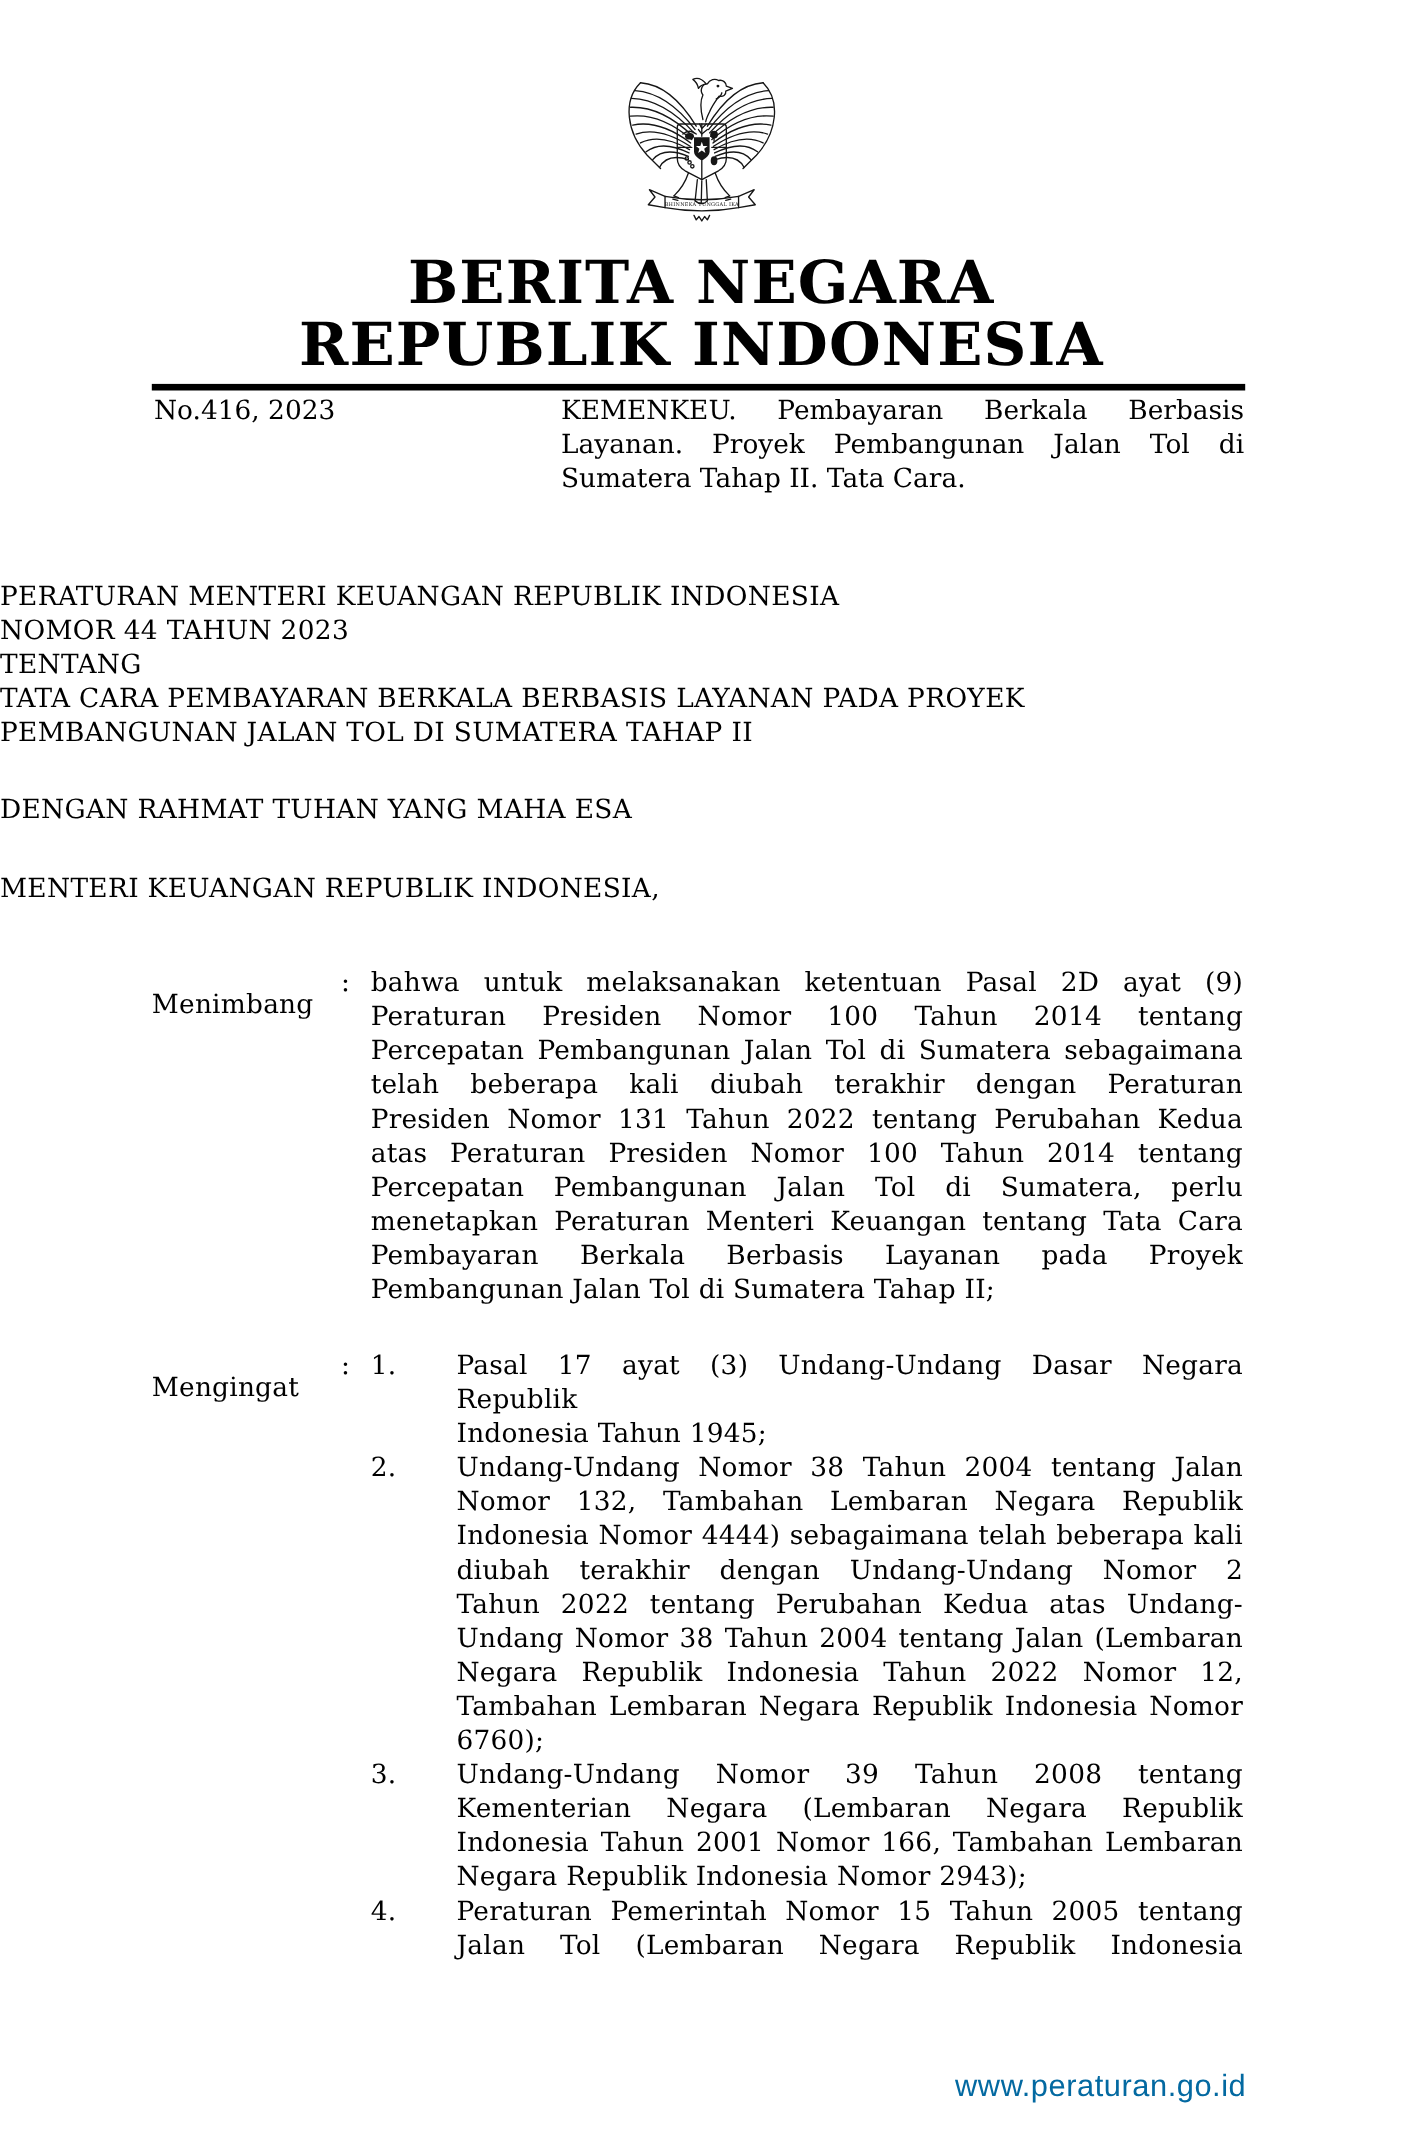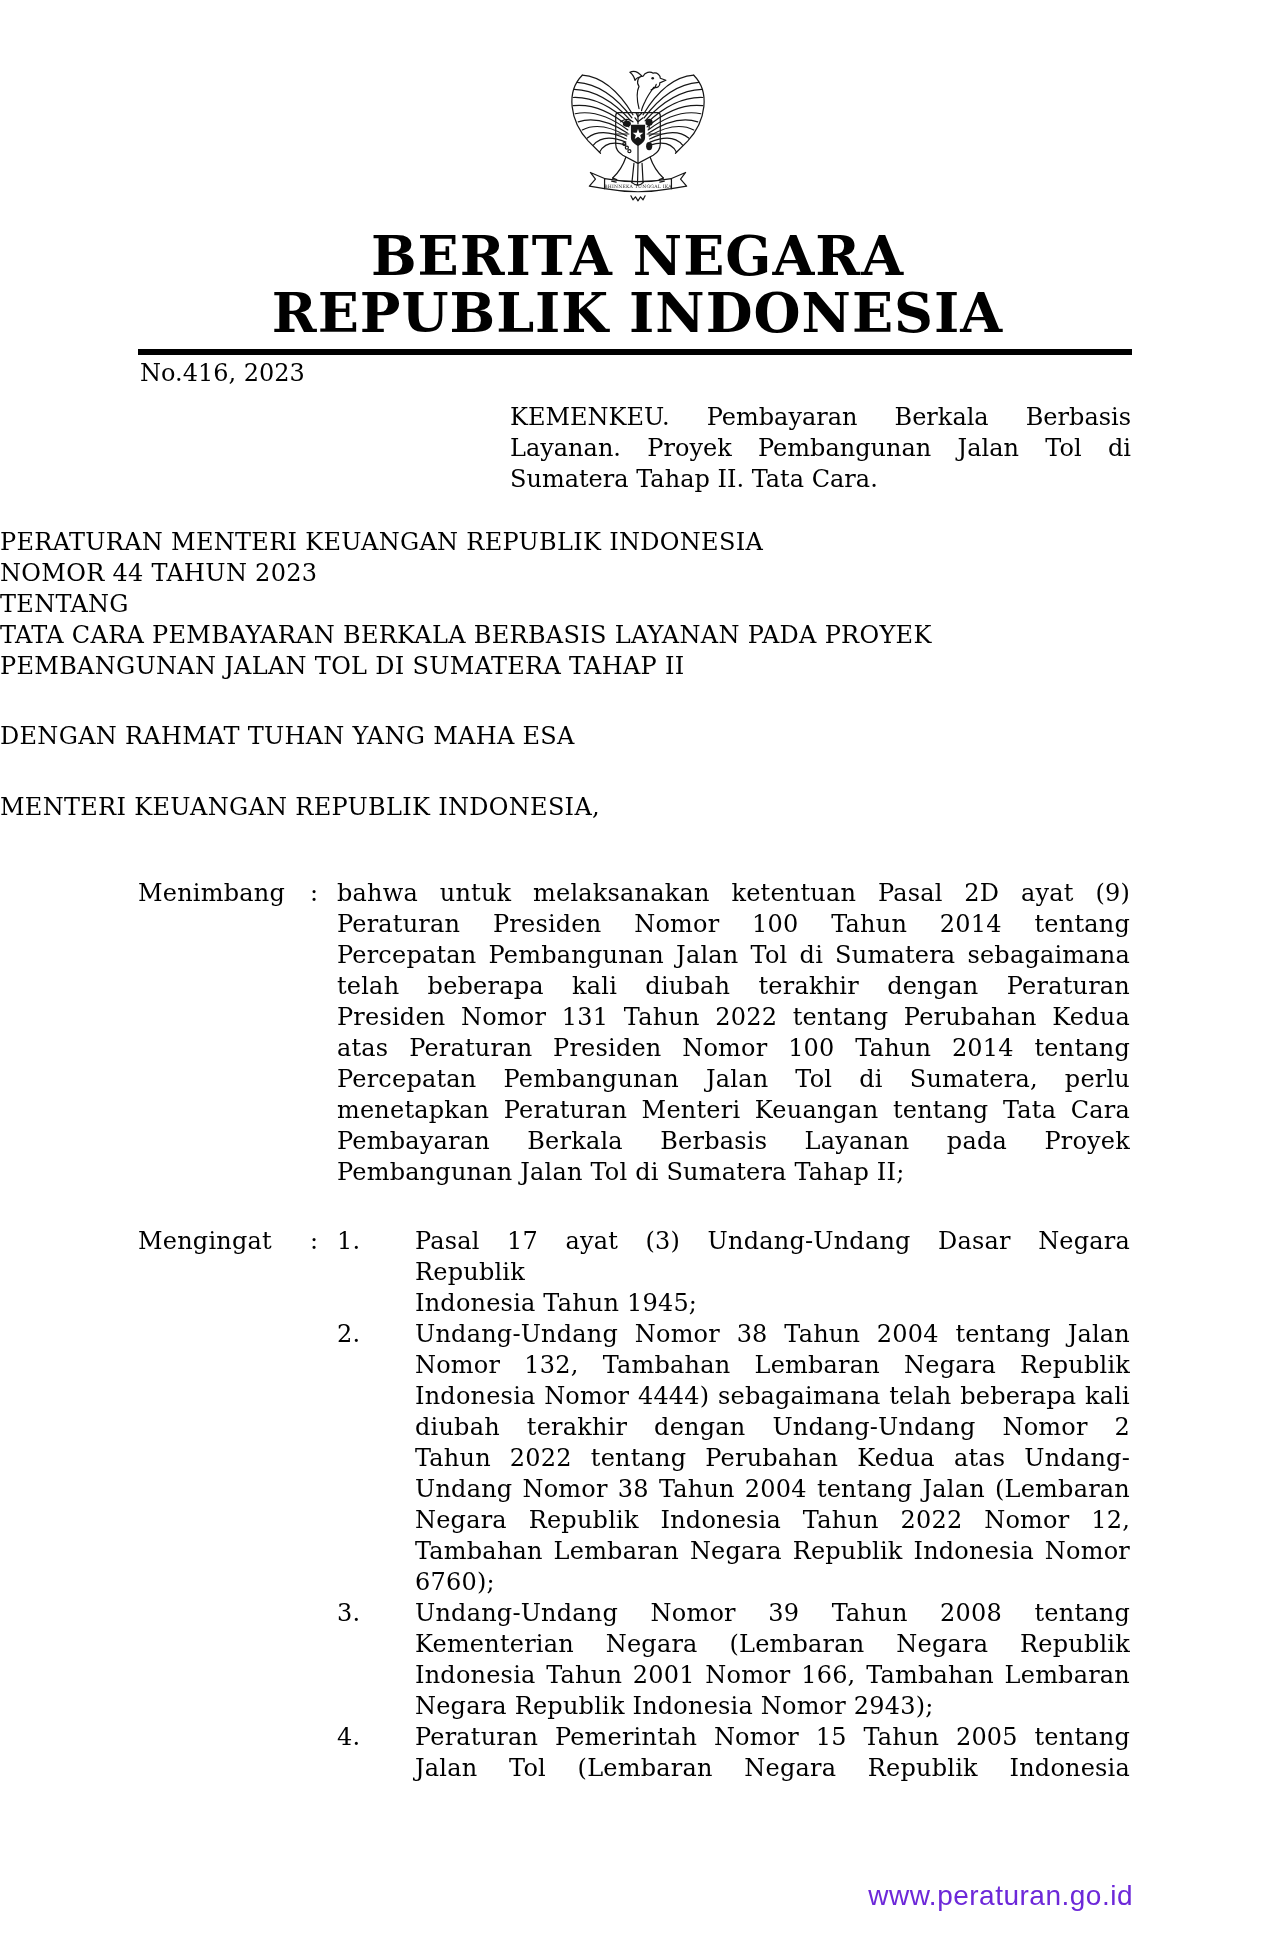--- a/index.html
+++ b/index.html
@@ -11,38 +11,38 @@
   .emblem { position:absolute; top:58px; left:50%; transform:translateX(-50%);
             width:152px; height:154px; }
   .emblem svg { width:100%; height:100%; }
   
   .masthead { position:absolute; top:228px; left:0; right:0; text-align:center;
               font-size:54px; font-weight:bold; line-height:57px; letter-spacing:1px; }
   .rule { position:absolute; top:349px; left:138px; width:994px; height:6px; background:#000; }
   
   .issue-no { position:absolute; top:358px; left:140px; font-size:24px; line-height:31px; }
   .subject  { position:absolute; top:358px; left:510px; width:621px;
-              font-size:24px; line-height:31px;margin-top:44px; }
+              font-size:24px; line-height:31px; }
   
   .jline { text-align:justify; text-align-last:justify; white-space:normal; }
   .jline.last { text-align-last:left; }
   .center-block { position:absolute; left:0; right:0; text-align:left;
                   font-size:24px; line-height:31px; letter-spacing:0.3px;margin-top:28px; }
   
   .clause { position:absolute; left:138px; width:993px; display:grid;
             grid-template-columns:172px 27px 793px;
             font-size:24px; line-height:31px; letter-spacing:0.2px; }
-  .clause .label { text-align:left; }
+  .clause .label { text-align:left;margin-top:20px; }
   .clause .colon { text-align:left; }
   .num-item { display:grid; grid-template-columns:78px 715px; }
   .num-item .num { text-align:left; }
   
   .footer-url { position:absolute; top:1880px; right:142px;
                 font-family:"Liberation Sans", sans-serif;
-                font-size:28px; color:#6d28d9; letter-spacing:0.5px; }
+                font-size:28px; color:#0369a1; letter-spacing:0.5px; }
   
   .ln { fill:none; stroke:#161616; stroke-width:2.4; stroke-linecap:round; stroke-linejoin:round; }
   .fl { fill:#161616; stroke:none; }
   .motto-text { font-family:"DejaVu Serif", serif; font-size:9px; fill:#161616; letter-spacing:0.5px; }
 </style>
 </head>
 <body>
 
 <div class="page">
 

